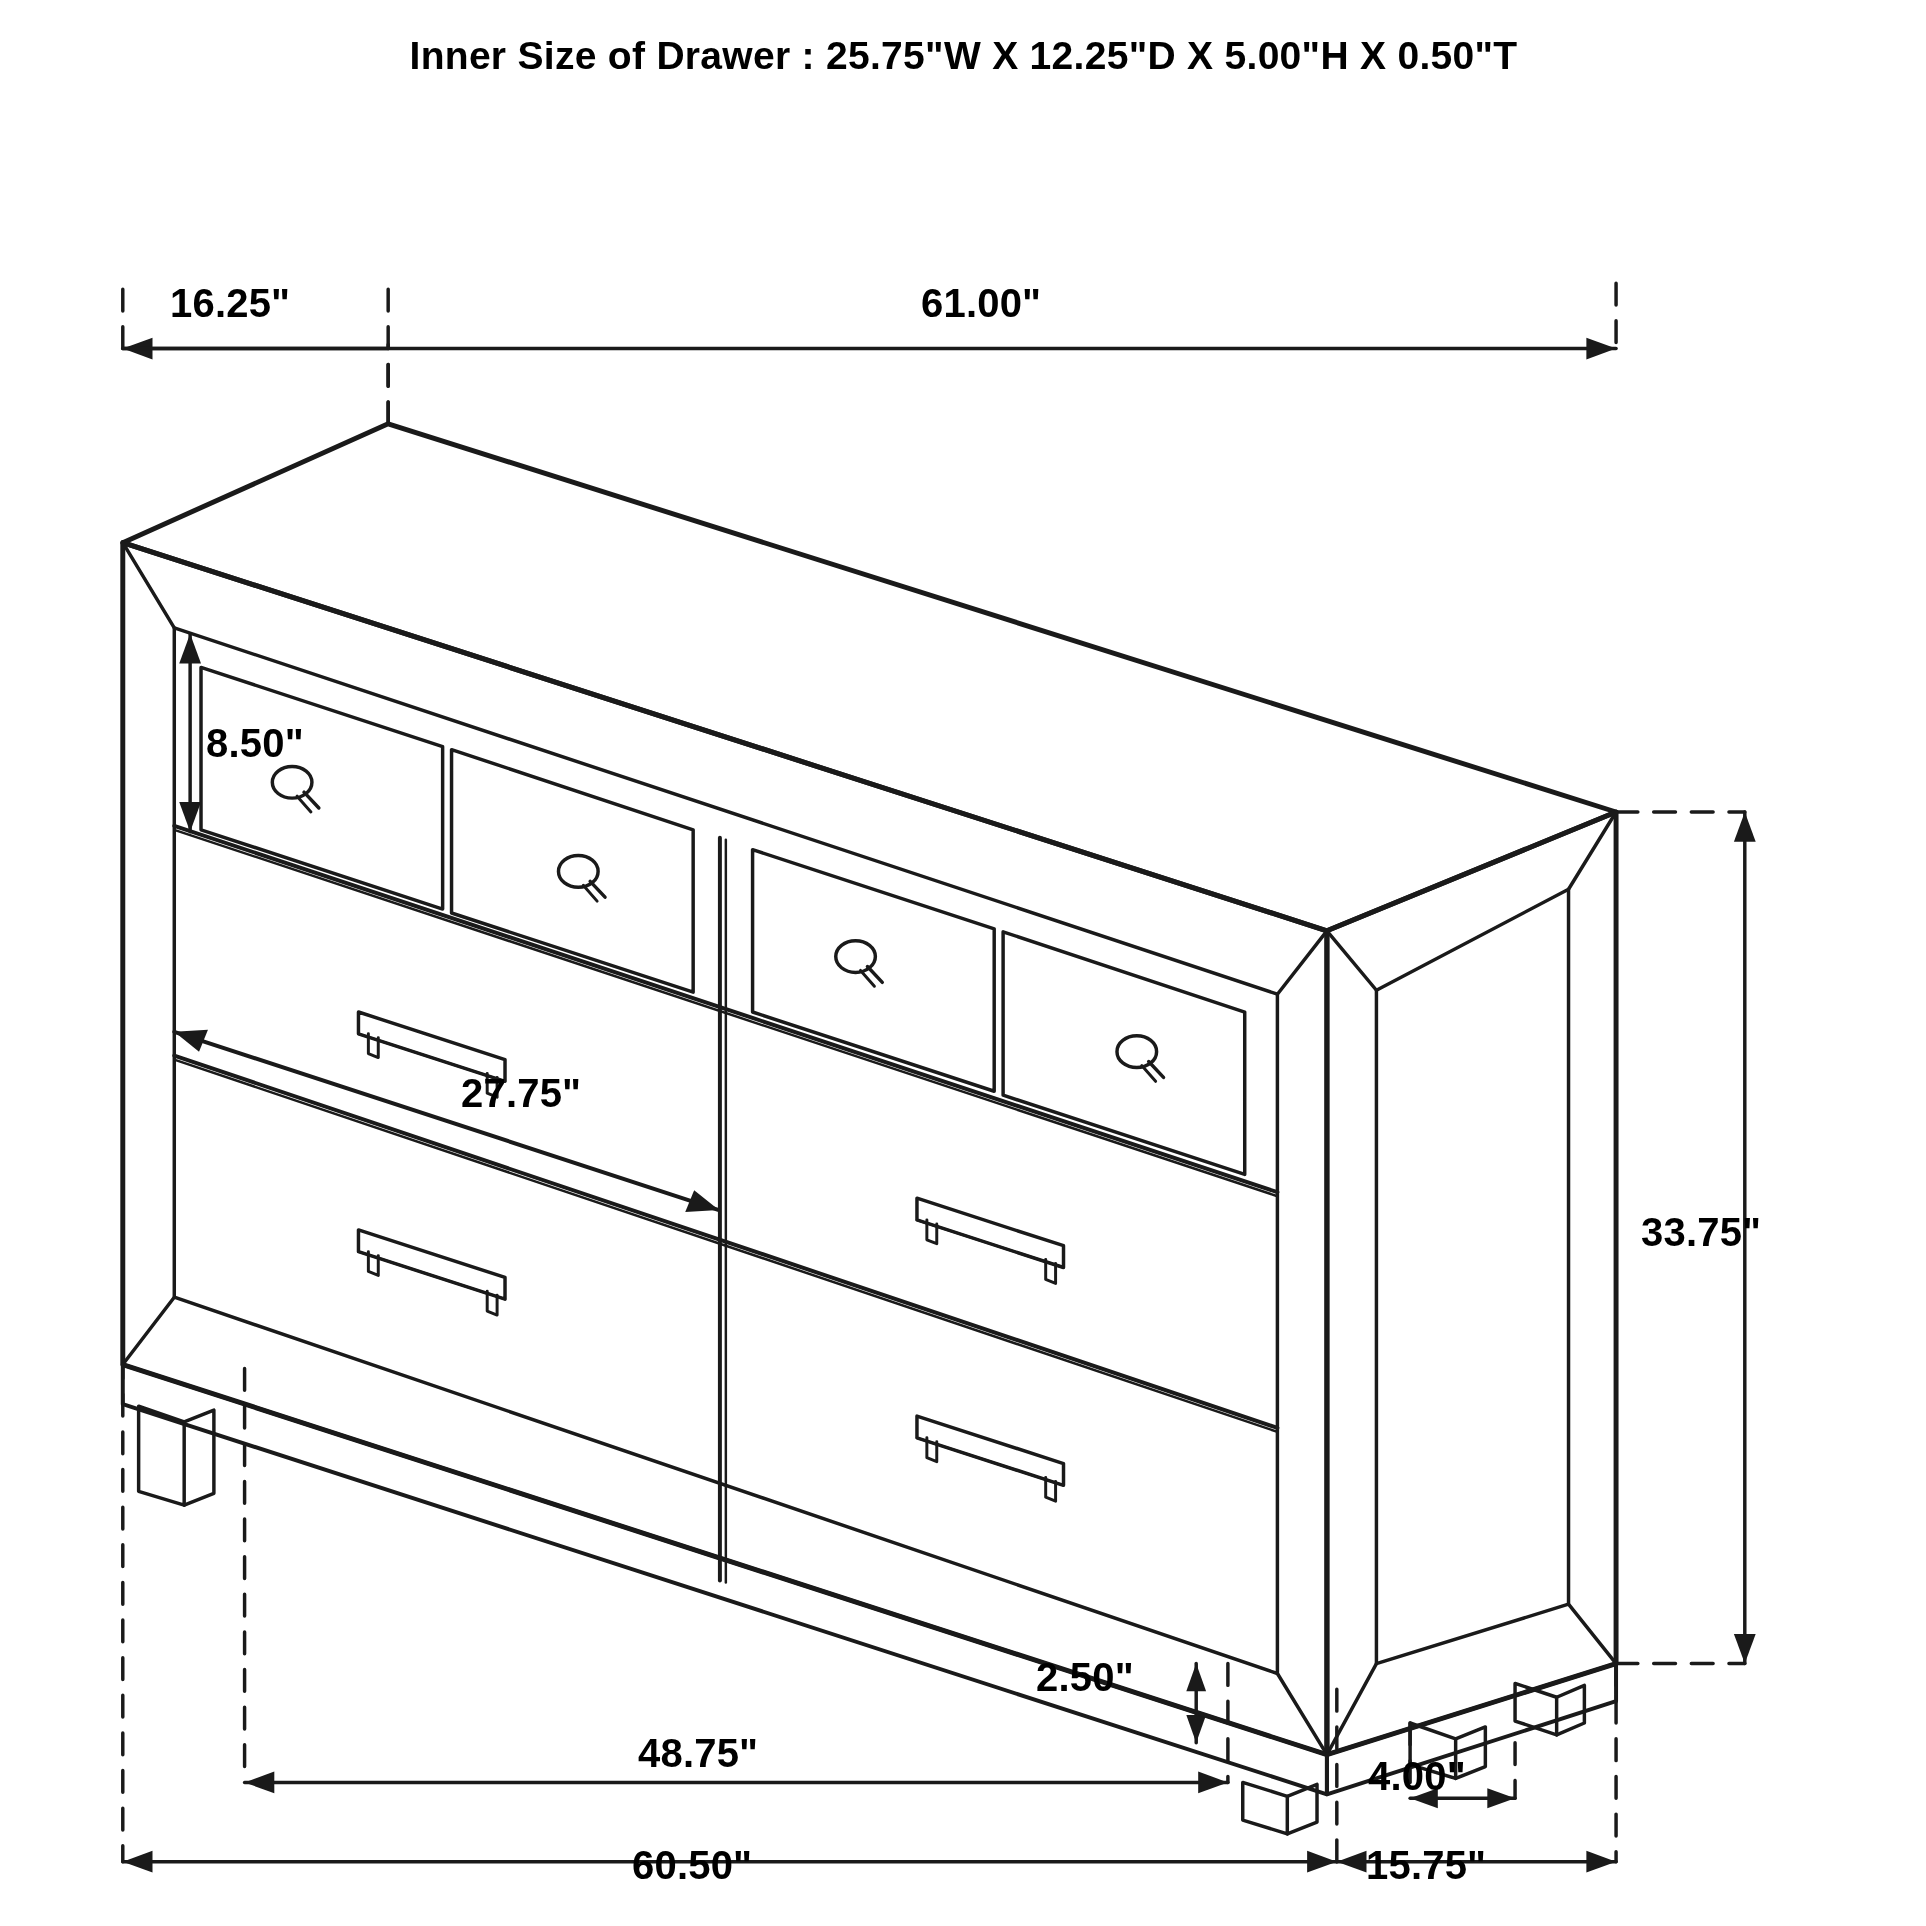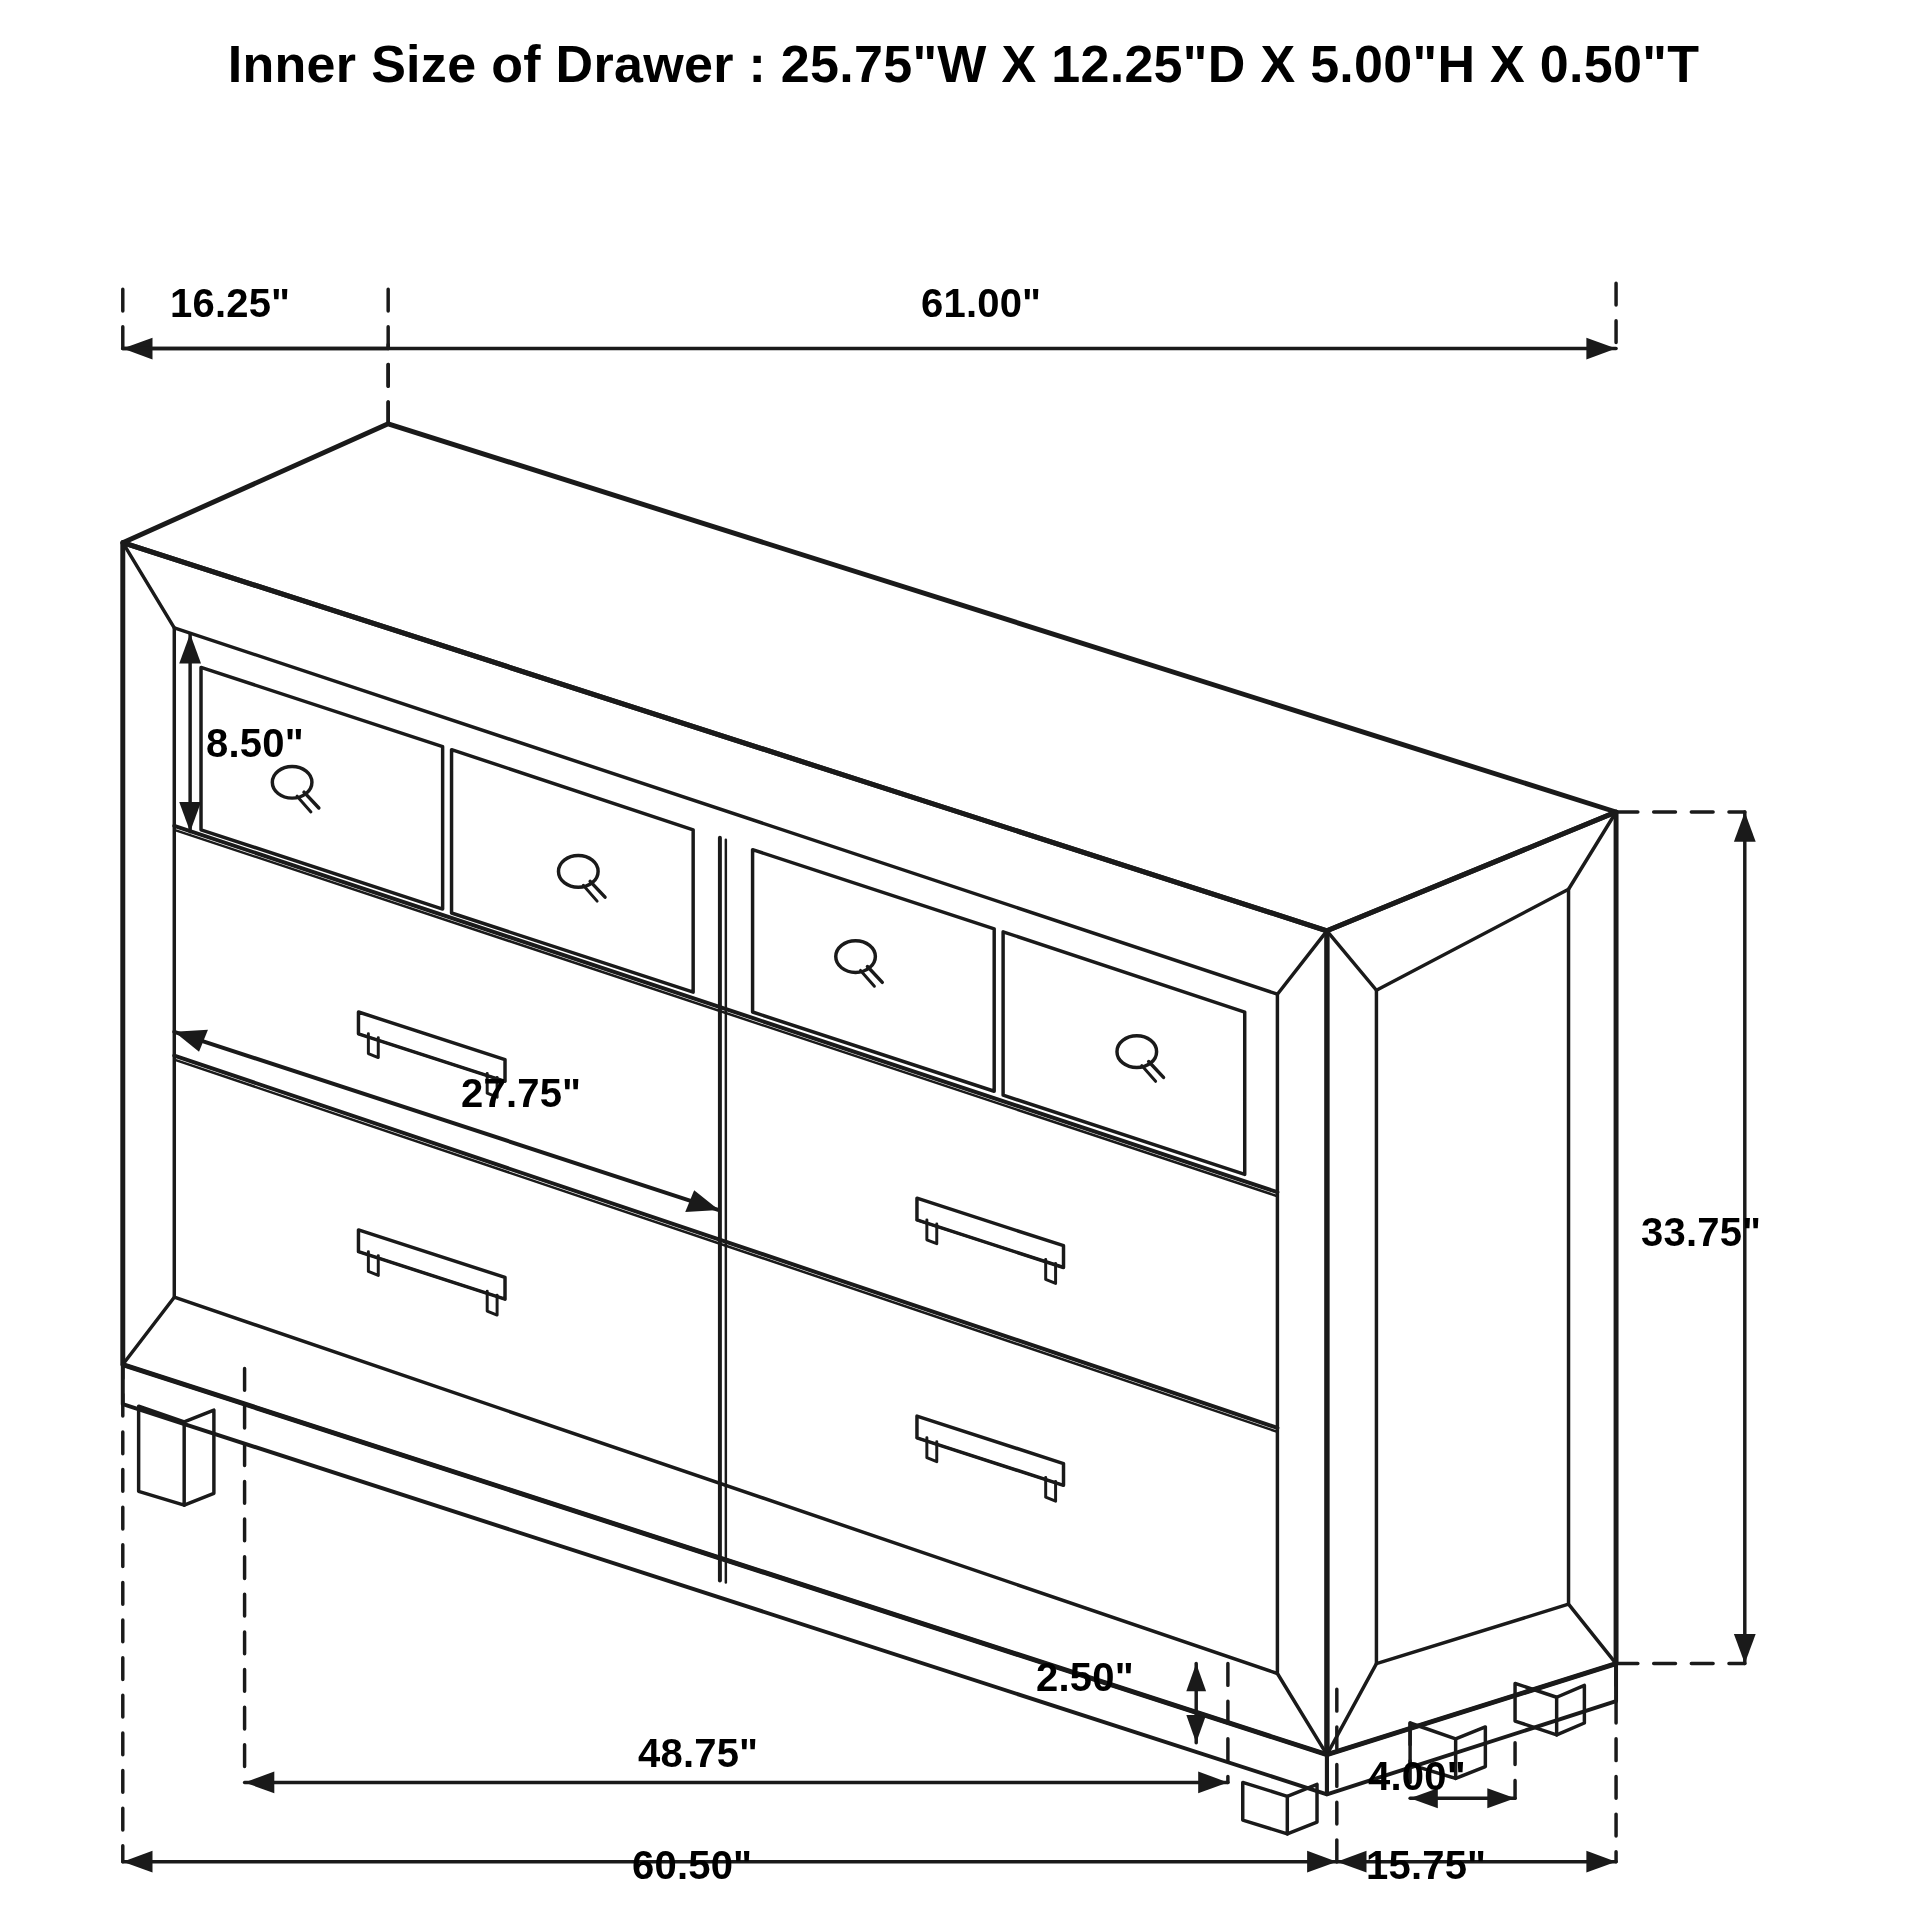--- a/index.html
+++ b/index.html
@@ -21,21 +21,21 @@
     top: 0;
     width: 1927px;
     height: 1927px;
   }
   .title {
     position: absolute;
     left: 0;
     top: 34px;
     width: 1927px;
     text-align: center;
-    font-size: 52px;
+    font-size: 39px;
     font-weight: bold;
     letter-spacing: 0.3px;
     white-space: nowrap;
   }
   svg.diagram {
     position: absolute;
     left: 0;
     top: 0;
     width: 1927px;
     height: 1927px;

